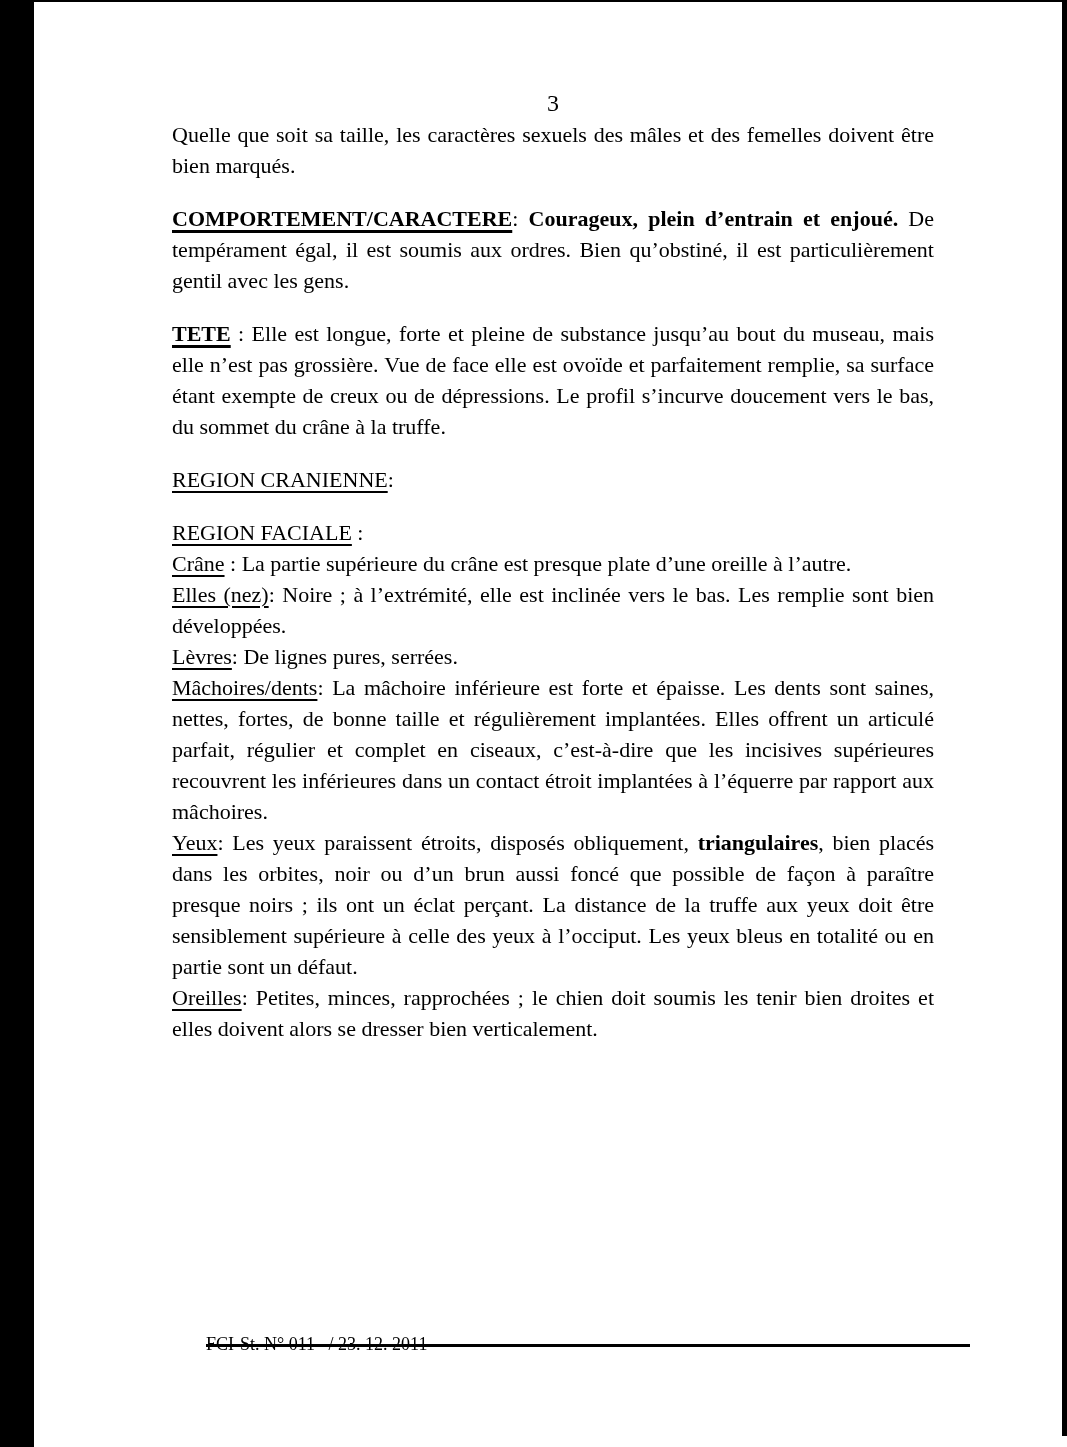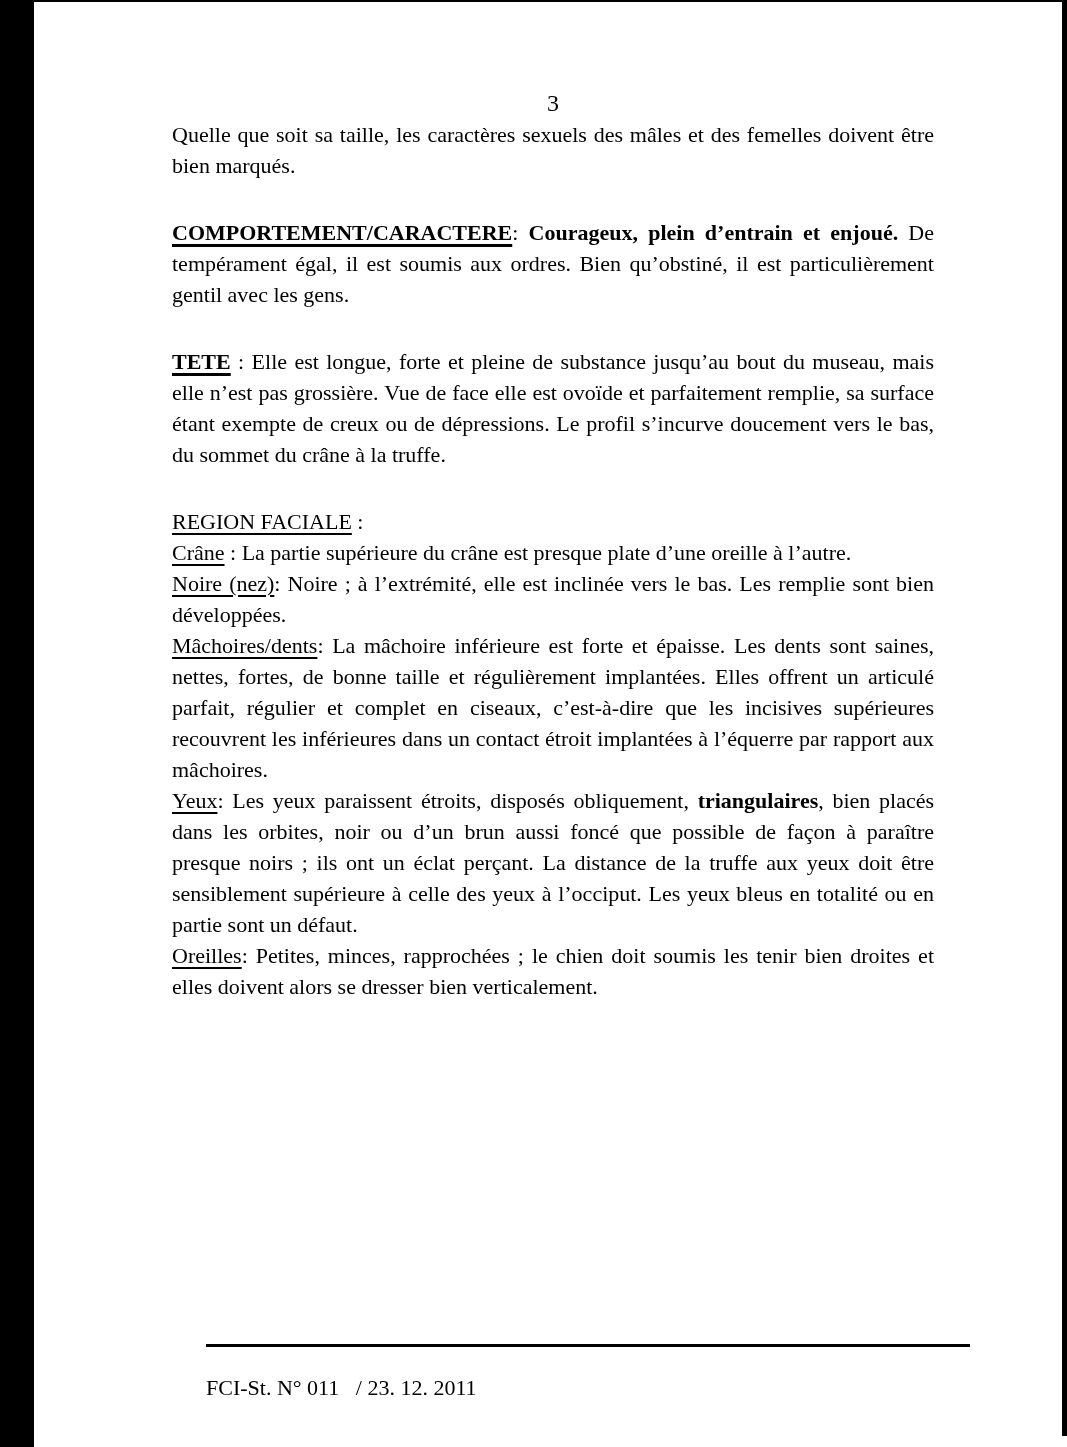--- a/index.html
+++ b/index.html
@@ -46,63 +46,65 @@
     line-height: 31px;
   }
   .doc-body {
     margin-top: 0;
     font-size: 22px;
     line-height: 31px;
     text-align: justify;
     hyphens: none;
   }
   .para { margin: 0; }
-  .para.gap { margin-top: 36px; }
+  .para.gap { margin-top: 22px; }
   .run.bold { font-weight: bold; }
   .run.underline {
     text-decoration: underline;
     text-decoration-thickness: 2px;
     text-underline-offset: 4px;
   }
   .run.bold-underline {
     font-weight: bold;
     text-decoration: underline;
     text-decoration-thickness: 2.5px;
     text-underline-offset: 4px;
   }
   .footer-rule {
     position: absolute; left: 172px; top: 1342px;
     width: 764px; height: 3px;
     background: #000000;
   }
   .footer-text {
-    position: absolute; left: 172px; top: 1372px;
-    font-size: 22px;
+    position: absolute; left: 172px; top: 1328px;
+    font-size: 18px;
     line-height: 28px;
     white-space: pre;
   }
 </style>
 </head>
 <body>
 
 <div class="viewer">
   <div class="frame-top"></div>
   <div class="frame-left"></div>
   <div class="frame-right"></div>
 
   <div class="page">
     <div class="content">
       <div class="page-number">3</div>
       <div class="doc-body" id="doc-body">
           <div class="para"><span class="run normal">Quelle que soit sa taille, les caractères sexuels des mâles et des femelles doivent être bien marqués.</span></div>
           <div class="para gap"><span class="run bold-underline">COMPORTEMENT/CARACTERE</span><span class="run normal">: </span><span class="run bold">Courageux, plein d’entrain et enjoué.</span><span class="run normal"> De tempérament égal, il est soumis aux ordres.  Bien qu’obstiné, il est particulièrement gentil avec les gens.</span></div>
           <div class="para gap"><span class="run bold-underline">TETE</span><span class="run normal"> : Elle est longue, forte et pleine de substance jusqu’au bout du museau, mais elle n’est pas grossière.  Vue de face elle est ovoïde et parfaitement remplie, sa surface étant exempte de creux ou de dépressions. Le profil s’incurve doucement vers le bas, du sommet du crâne à la truffe.</span></div>
+          <div class="para gap"><span class="run underline">REGION CRANIENNE</span><span class="run normal">:</span></div>
           <div class="para gap"><span class="run underline">REGION FACIALE</span><span class="run normal"> :</span></div>
           <div class="para"><span class="run underline">Crâne</span><span class="run normal"> : La partie supérieure du crâne est presque plate d’une oreille à l’autre.</span></div>
-          <div class="para"><span class="run underline">Noire (nez)</span><span class="run normal">: Noire ; à l’extrémité, elle est inclinée vers le bas.  Les remplie sont bien développées.</span></div>
+          <div class="para"><span class="run underline">Elles (nez)</span><span class="run normal">: Noire ; à l’extrémité, elle est inclinée vers le bas.  Les remplie sont bien développées.</span></div>
+          <div class="para"><span class="run underline">Lèvres</span><span class="run normal">: De lignes pures, serrées.</span></div>
           <div class="para"><span class="run underline">Mâchoires/dents</span><span class="run normal">: La mâchoire inférieure est forte et épaisse.  Les dents sont saines, nettes, fortes, de bonne taille et régulièrement implantées.  Elles offrent un articulé parfait, régulier et complet en ciseaux, c’est-à-dire que les incisives supérieures recouvrent les inférieures dans un contact étroit implantées à l’équerre par rapport aux mâchoires.</span></div>
           <div class="para"><span class="run underline">Yeux</span><span class="run normal">: Les yeux paraissent étroits, disposés obliquement, </span><span class="run bold">triangulaires</span><span class="run normal">, bien placés dans les orbites, noir ou d’un brun aussi foncé que possible de façon à paraître presque noirs ; ils ont un éclat perçant.  La distance de la truffe aux yeux doit être sensiblement supérieure à celle des yeux à l’occiput.  Les yeux bleus  en totalité ou en partie sont un défaut.</span></div>
           <div class="para"><span class="run underline">Oreilles</span><span class="run normal">: Petites, minces, rapprochées ; le chien doit soumis les tenir bien droites et elles doivent alors se dresser bien verticalement.</span></div>
         </div>
     </div>
     <div class="footer-rule"></div>
     <div class="footer-text">FCI-St. N° 011   / 23. 12. 2011</div>
   </div>
 </div>
 

